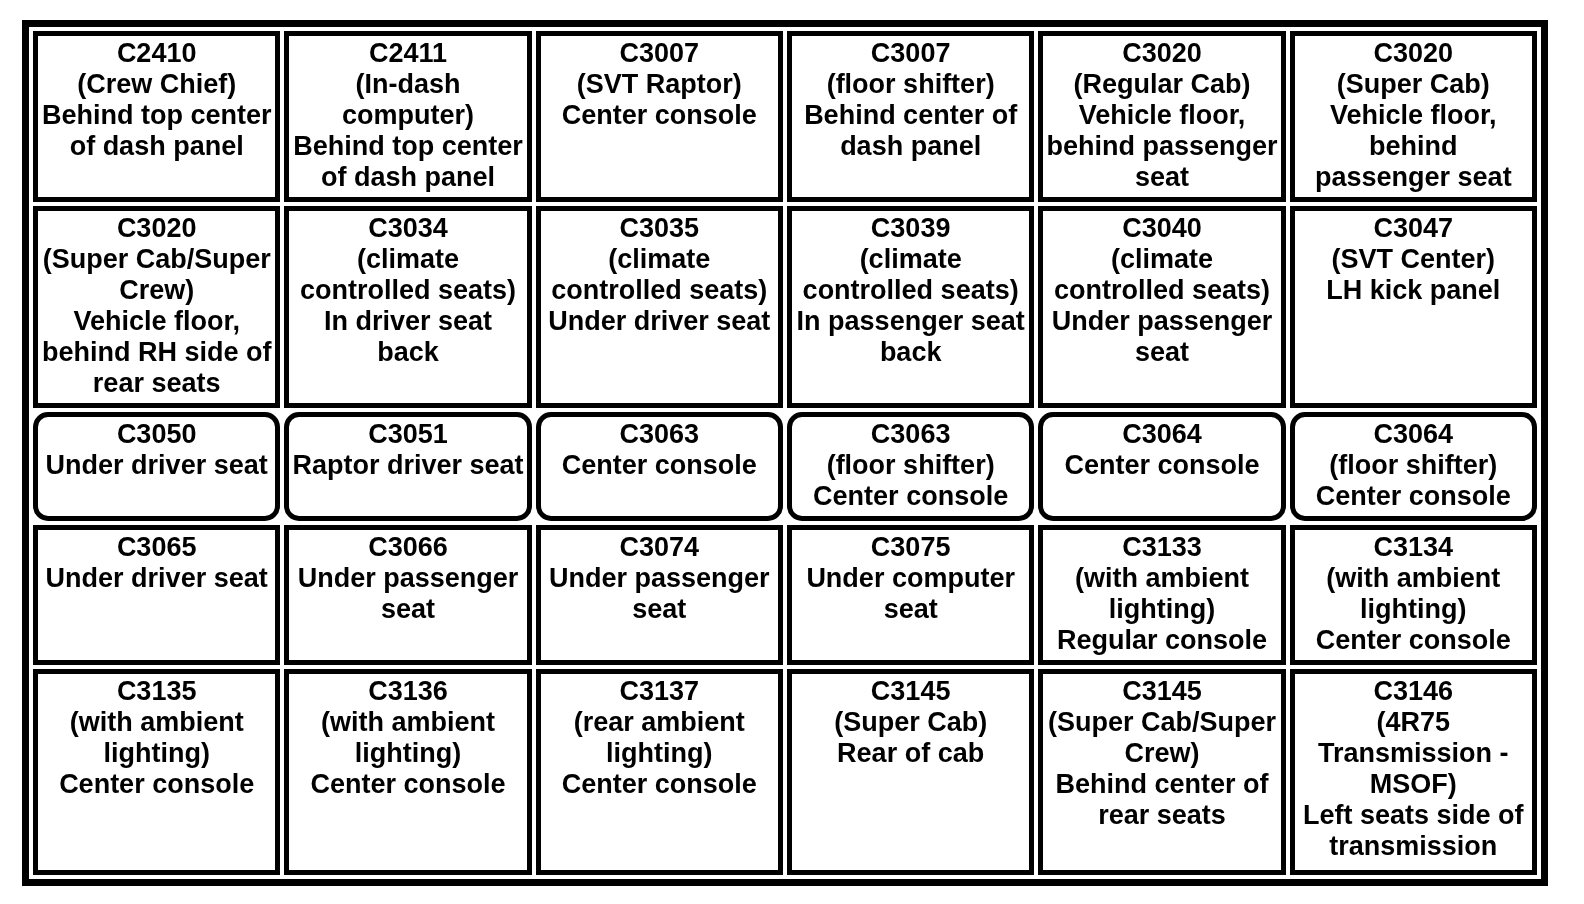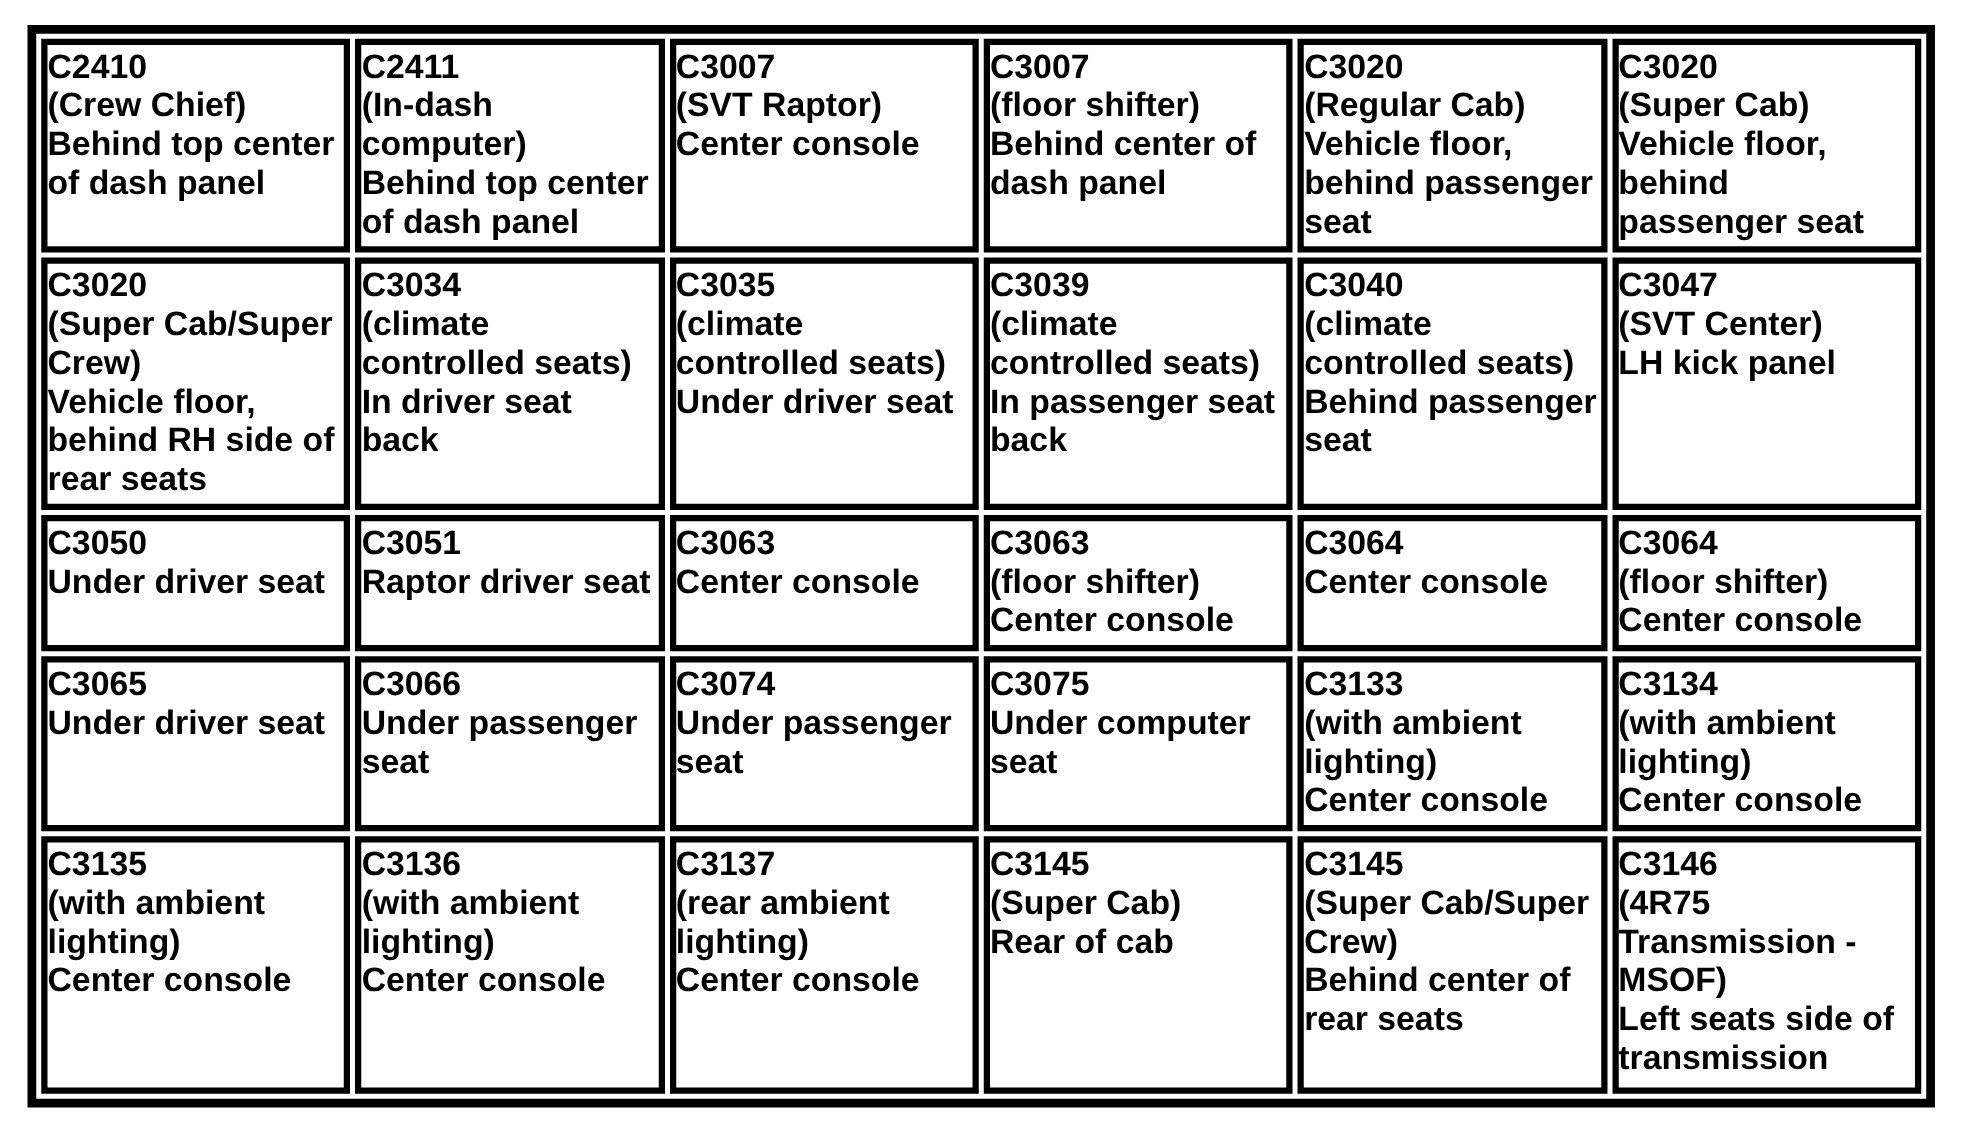--- a/index.html
+++ b/index.html
@@ -20,32 +20,32 @@
     border: 7px solid #000000;
     width: 1526px;
     table-layout: fixed;
     background: #ffffff;
   }
   td.cell {
     border: 5px solid #000000;
     background: #ffffff;
     color: #000000;
     vertical-align: top;
-    text-align: left;
+    text-align: center;
     font-family: "Liberation Sans", sans-serif;
     font-weight: bold;
     font-size: 27px;
     line-height: 31px;
     white-space: pre;
     padding: 2px 0 2px 0;
     overflow: hidden;
   }
   tr.r1 td.cell { height: 157px; }
   tr.r2 td.cell { height: 188px; }
-  tr.r3 td.cell { height: 95px; }
+  tr.r3 td.cell { height: 95px; border-radius: 15px; }
   tr.r4 td.cell { height: 126px; margin-left: 33px; }
   tr.r5 td.cell { height: 192px; }
 </style>
 </head>
 <body>
 
 <div class="page">
   <table class="grid">
     <tbody>
       <tr class="r1">
@@ -93,21 +93,21 @@
 controlled seats)
 Under driver seat</td>
         <td class="cell">C3039
 (climate
 controlled seats)
 In passenger seat
 back</td>
         <td class="cell">C3040
 (climate
 controlled seats)
-Behind passenger
+Under passenger
 seat</td>
         <td class="cell">C3047
 (SVT Center)
 LH kick panel</td>
       </tr>
       <tr class="r3">
         <td class="cell">C3050
 Under driver seat</td>
         <td class="cell">C3051
 Raptor driver seat</td>
@@ -130,21 +130,21 @@
 seat</td>
         <td class="cell">C3074
 Under passenger
 seat</td>
         <td class="cell">C3075
 Under computer
 seat</td>
         <td class="cell">C3133
 (with ambient
 lighting)
-Center console</td>
+Regular console</td>
         <td class="cell">C3134
 (with ambient
 lighting)
 Center console</td>
       </tr>
       <tr class="r5">
         <td class="cell">C3135
 (with ambient
 lighting)
 Center console</td>

